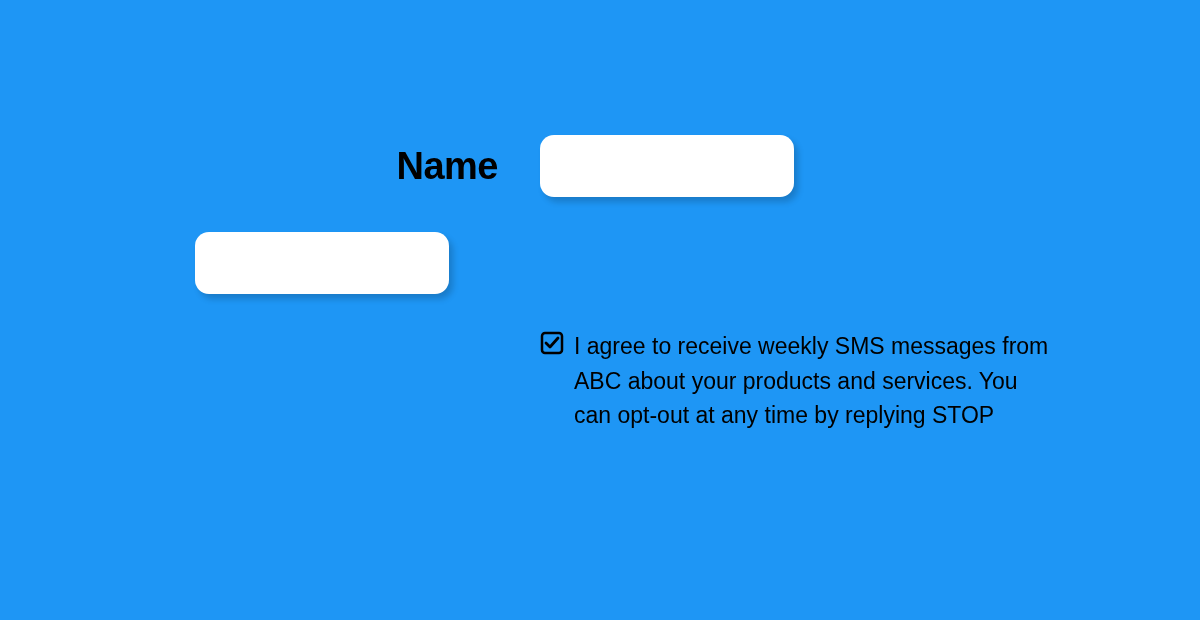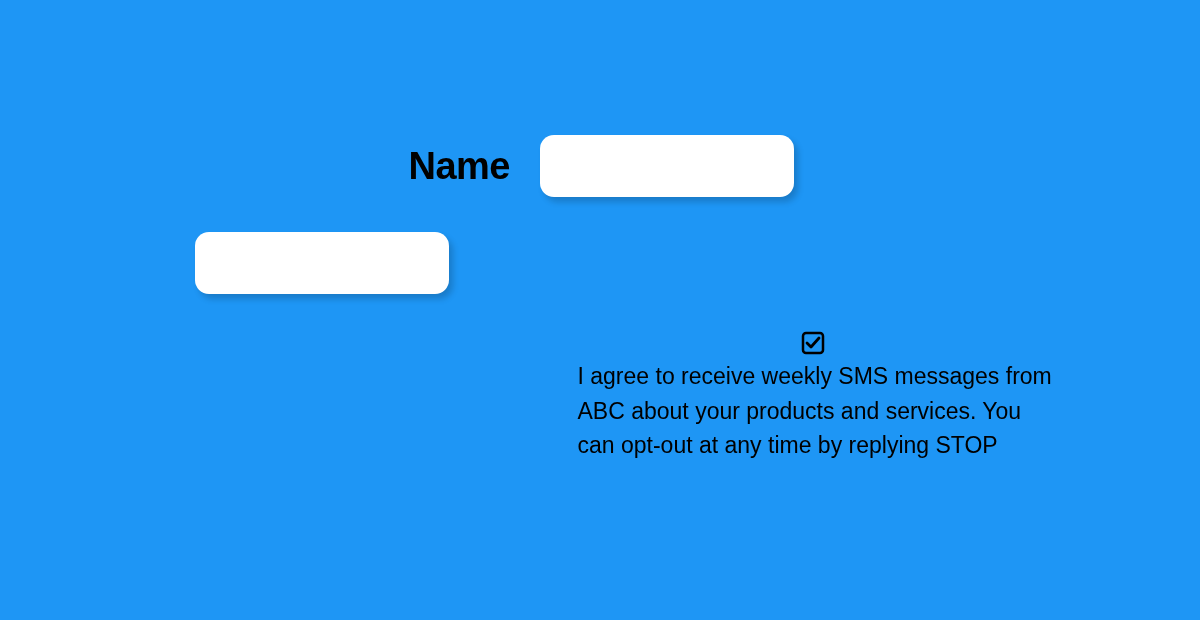--- a/index.html
+++ b/index.html
@@ -24,40 +24,39 @@
       display: flex;
       align-items: center;
       margin-bottom: 35px;
     }
     .form-label {
       width: 345px;
       text-align: right;
       font-size: 38px;
       font-weight: 800;
       color: #000000;
-      padding-right: 30px;
+      padding-right: 42px;
       letter-spacing: -0.5px;
     }
     .form-input {
       width: 254px;
       height: 62px;
       background-color: #FFFFFF;
       border: none;
       border-radius: 14px;
       box-shadow: 4px 5px 6px rgba(0, 0, 0, 0.18);
       font-size: 20px;
       padding: 0 16px;
       outline: none;
     }
     .consent-row {
       display: flex;
-      align-items: center;
+      align-items: flex-start;
       margin-top: 32px;
       margin-left: 345px;
-      flex-direction: column;
     }
     .checkbox-wrapper {
       flex-shrink: 0;
       margin-right: 10px;
       margin-top: 2px;
     }
     .checkbox {
       width: 24px;
       height: 24px;
       cursor: pointer;

